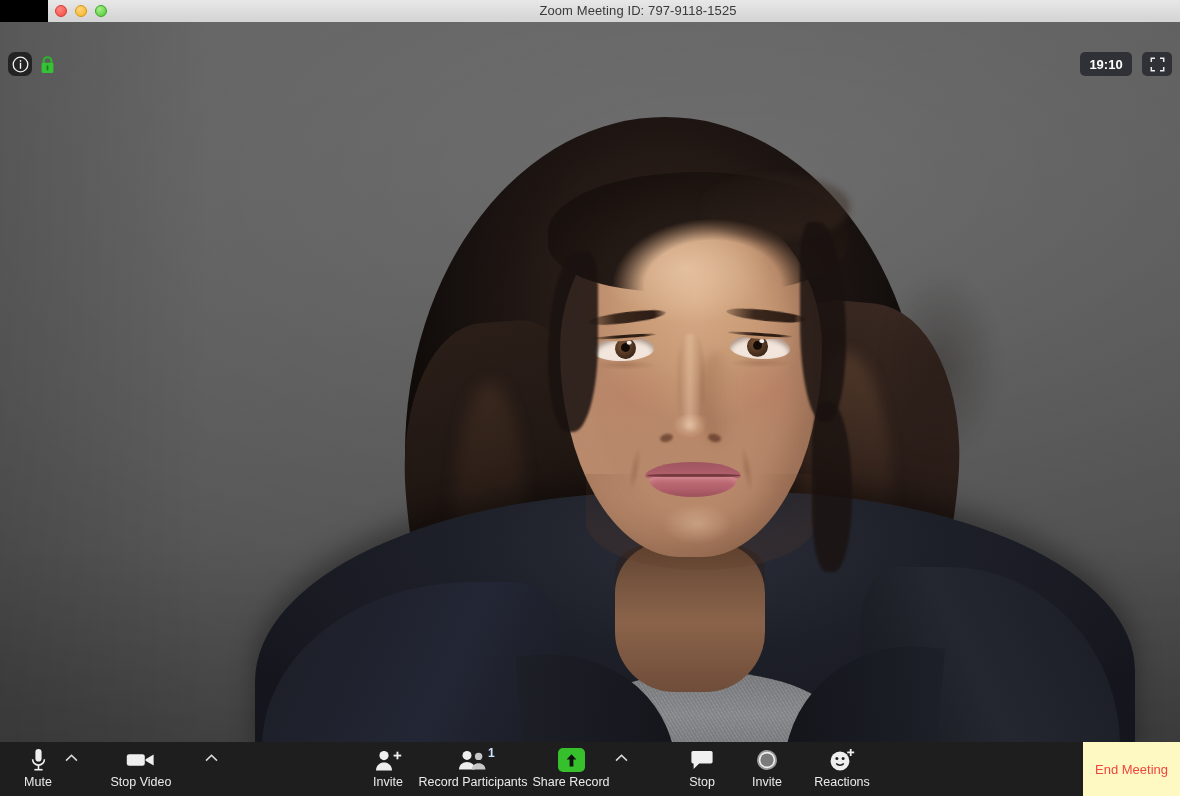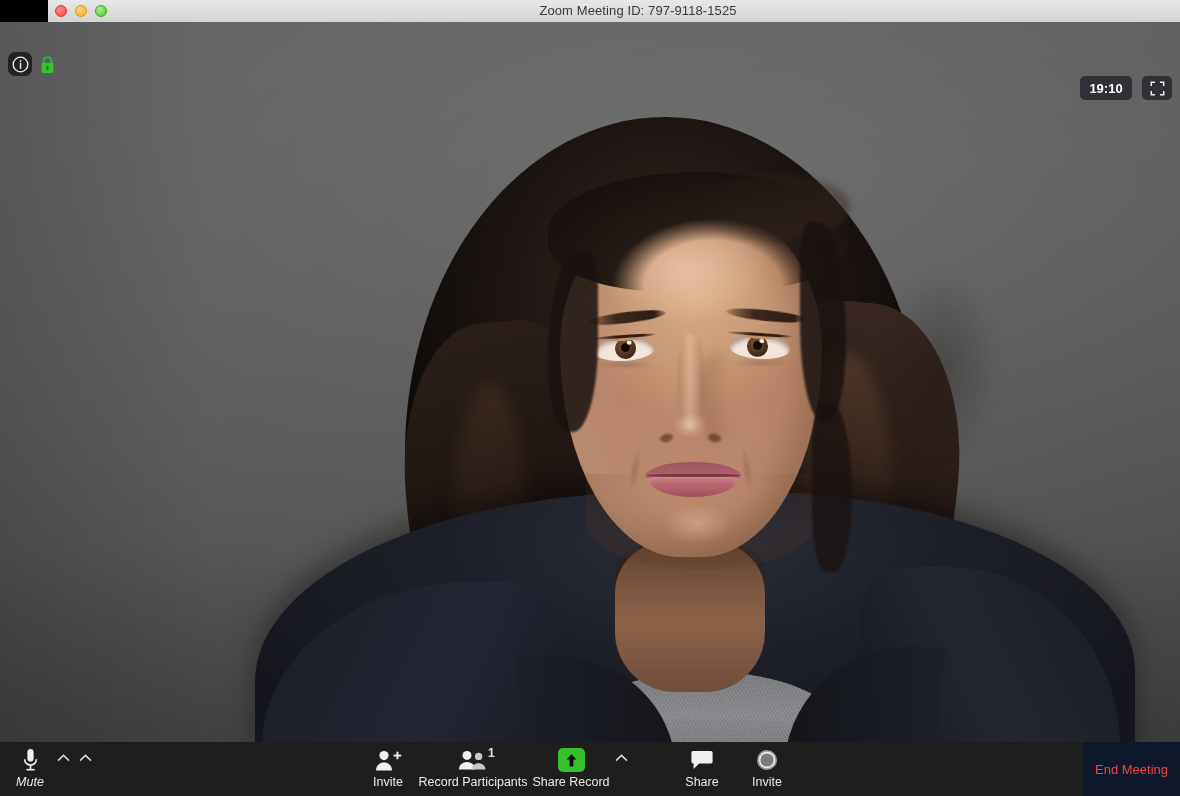--- a/index.html
+++ b/index.html
@@ -430,21 +430,21 @@
     background: rgba(30,30,32,0.92);
     display: flex; align-items: center; justify-content: center;
   }
   .lock-btn {
     width: 16px; height: 21px;
     display: flex; align-items: center; justify-content: center;
   }
   .top-right-controls {
     position: absolute;
     right: 8px; top: 30px;
-    display: flex; align-items: center; gap: 10px; margin-top: 24px;
+    display: flex; align-items: center; gap: 10px;
   }
   .timer-pill {
     min-width: 52px; height: 24px;
     border-radius: 5px;
     background: rgba(44,46,52,0.94);
     color: #fff;
     font-size: 13px;
     font-weight: bold;
     display: flex; align-items: center; justify-content: center;
     padding: 0 8px;
@@ -462,21 +462,21 @@
     position: absolute;
     left: 0; top: 742px;
     width: 1180px; height: 54px;
     background: #1e1e1f;
   }
   .tb-group {
     position: absolute;
     top: 0; height: 54px;
     display: flex; align-items: flex-start;
   }
-  .tb-left  { left: 8px; font-style: italic; }
+  .tb-left  { left: 16px; }
   .tb-mid   { left: 362px; }
   .tb-right { left: 672px; }
 
   .tb-item {
     width: 44px;
     padding-top: 5px;
     display: flex;
     flex-direction: column;
     align-items: center;
     gap: 3px;
@@ -515,21 +515,21 @@
   .share-box {
     width: 27px; height: 24px;
     background: #36c12c;
     border-radius: 5px;
     display: flex; align-items: center; justify-content: center;
   }
   .end-panel {
     position: absolute;
     left: 1083px; top: 742px;
     width: 97px; height: 54px;
-    background: #0f172a;
+    background: #fef9c3;
     display: flex; align-items: center; justify-content: center;
   }
   .end-label {
     color: #f0453f;
     font-size: 13px;
     white-space: nowrap;
   }
 </style>
 </head>
 <body>
@@ -659,20 +659,29 @@
           </svg>
         </div>
         <div class="tb-label">Mute</div>
       </div>
       <div class="tb-caret">
         <svg width="13" height="8" viewBox="0 0 13 8">
           <path d="M1 6.6 6.5 1.4 12 6.6" fill="none" stroke="#d9d9d9" stroke-width="1.5"></path>
         </svg>
       </div>
 
+      <div class="tb-item wide">
+        <div class="tb-icon">
+          <svg width="30" height="18" viewBox="0 0 30 18">
+            <rect x="0.8" y="3.2" width="18" height="11.6" rx="2.4" fill="#efefef"></rect>
+            <path d="M19.6 8.3 27.6 3.4v11.2l-8-4.9z" fill="#efefef"></path>
+          </svg>
+        </div>
+        <div class="tb-label">Stop Video</div>
+      </div>
       <div class="tb-caret">
         <svg width="13" height="8" viewBox="0 0 13 8">
           <path d="M1 6.6 6.5 1.4 12 6.6" fill="none" stroke="#d9d9d9" stroke-width="1.5"></path>
         </svg>
       </div>
     </div>
 
     <div class="tb-group tb-mid">
       <div class="tb-item invite">
         <div class="tb-icon">
@@ -716,33 +725,46 @@
       </div>
     </div>
 
     <div class="tb-group tb-right">
       <div class="tb-item chat">
         <div class="tb-icon">
           <svg width="24" height="21" viewBox="0 0 24 21">
             <path d="M1.4 2.6A1.6 1.6 0 0 1 3 1h18a1.6 1.6 0 0 1 1.6 1.6v9.2A1.6 1.6 0 0 1 21 13.4H9.2L3.6 19v-5.6H3a1.6 1.6 0 0 1-1.6-1.6z" fill="#efefef"></path>
           </svg>
         </div>
-        <div class="tb-label">Share</div>
+        <div class="tb-label">Stop</div>
       </div>
 
       <div class="tb-item record">
         <div class="tb-icon">
           <svg width="24" height="24" viewBox="0 0 24 24">
             <circle cx="12" cy="12" r="10" fill="#9a9a9a"></circle>
             <circle cx="12" cy="12" r="8.2" fill="#efefef"></circle>
             <circle cx="12" cy="12" r="6.6" fill="#7b7b7b"></circle>
           </svg>
         </div>
         <div class="tb-label">Invite</div>
       </div>
 
+      <div class="tb-item react">
+        <div class="tb-icon">
+          <svg width="26" height="23" viewBox="0 0 26 23">
+            <circle cx="11" cy="12" r="9.4" fill="#efefef"></circle>
+            <circle cx="7.9" cy="9.6" r="1.5" fill="#1e1e1f"></circle>
+            <circle cx="14.1" cy="9.6" r="1.5" fill="#1e1e1f"></circle>
+            <path d="M7.2 14.4a5 5 0 0 0 7.6 0" fill="none" stroke="#1e1e1f" stroke-width="1.5"></path>
+            <rect x="18.2" y="2.5" width="7" height="1.8" fill="#efefef"></rect>
+            <rect x="20.8" y="0" width="1.8" height="7" fill="#efefef"></rect>
+          </svg>
+        </div>
+        <div class="tb-label">Reactions</div>
+      </div>
     </div>
   </div>
 
   <div class="end-panel">
     <span class="end-label">End Meeting</span>
   </div>
 </div>
 
 </body></html>

